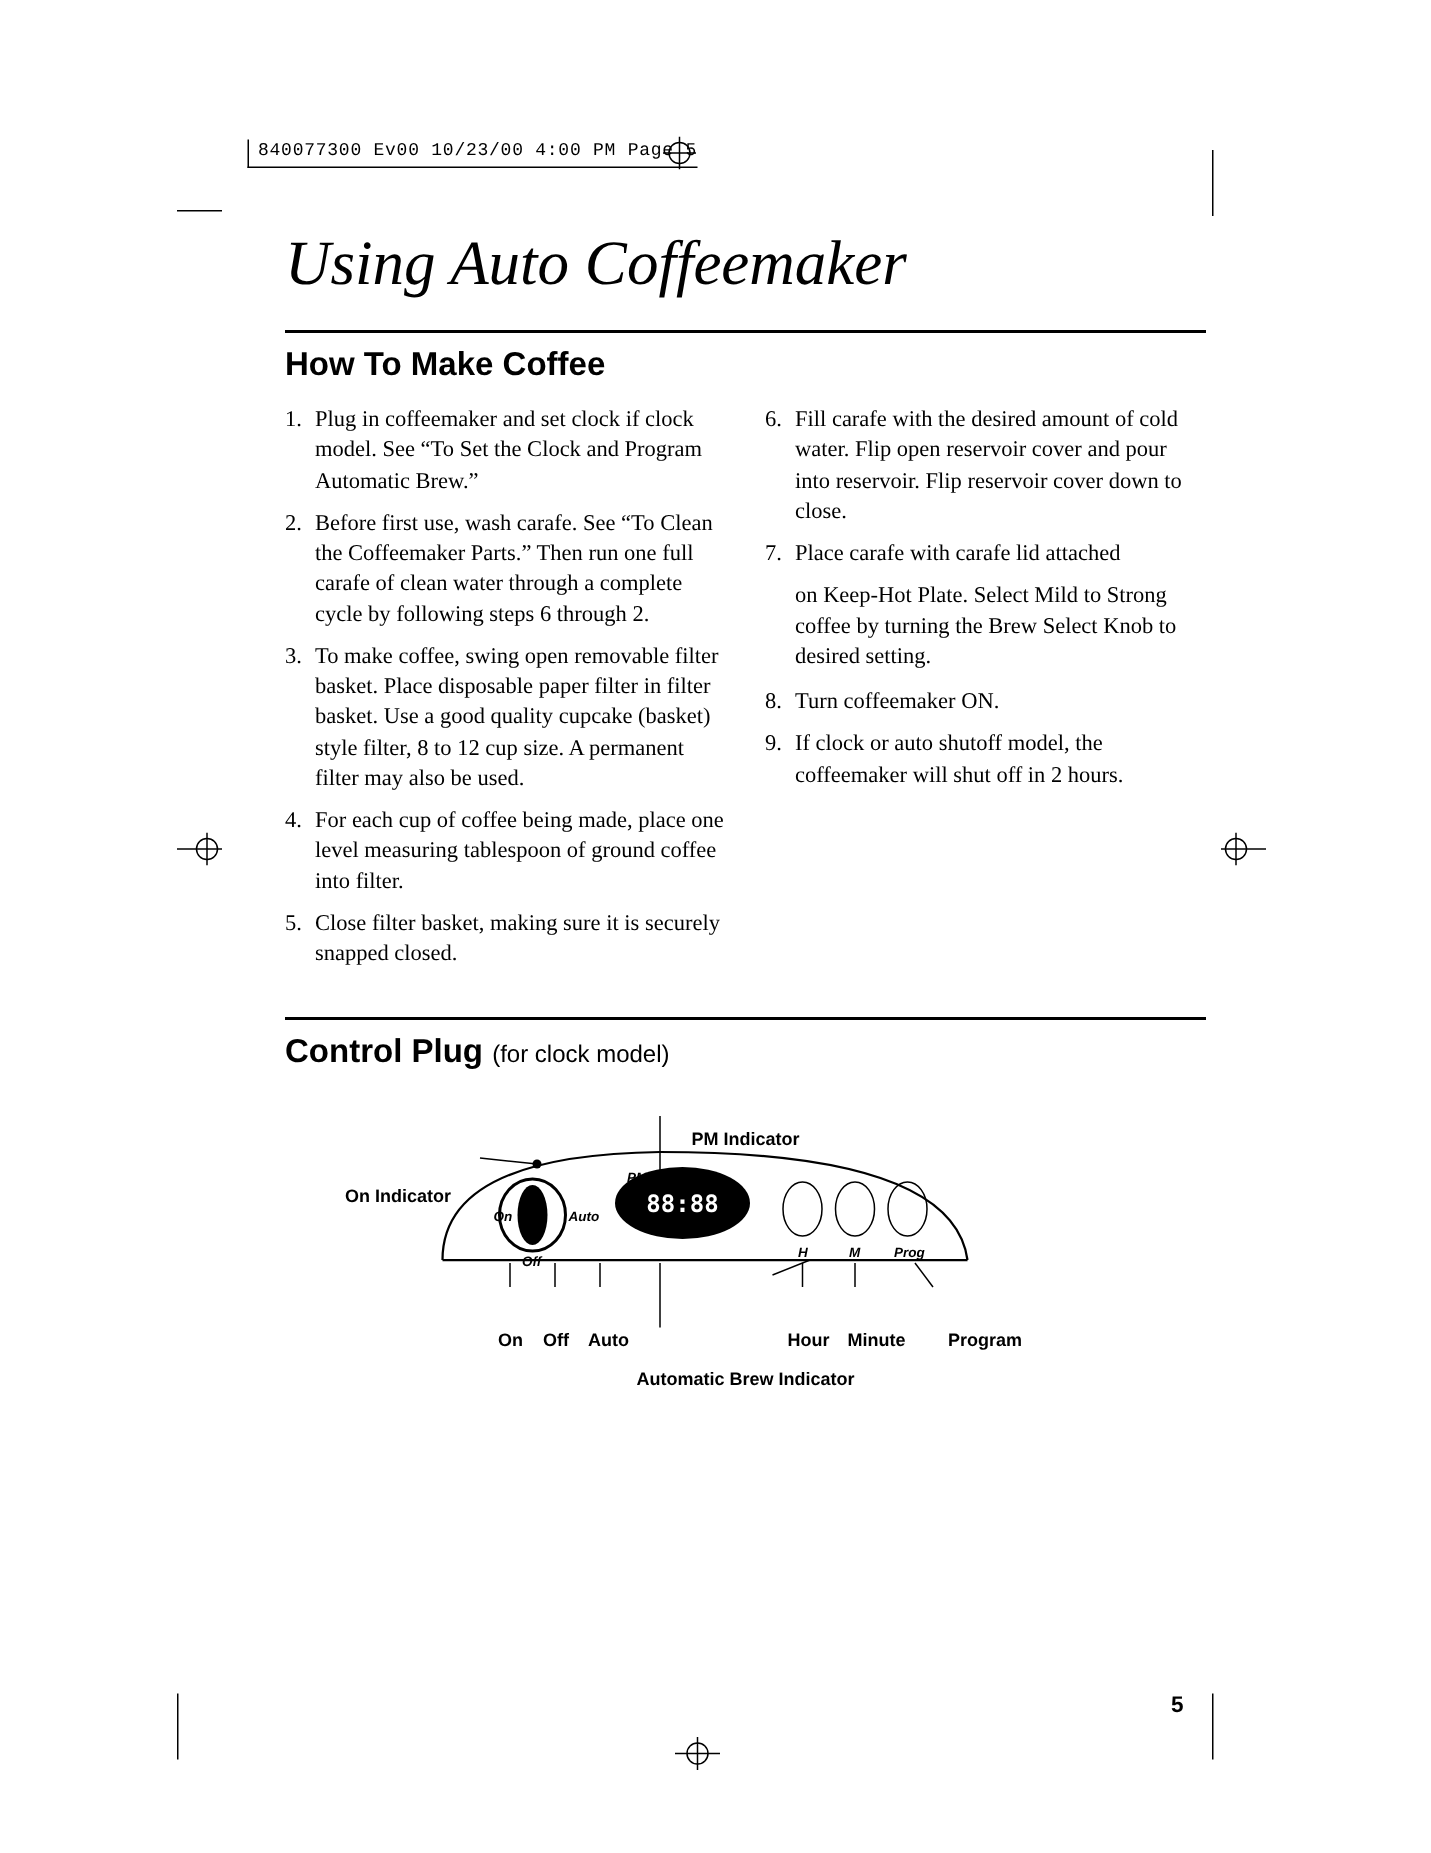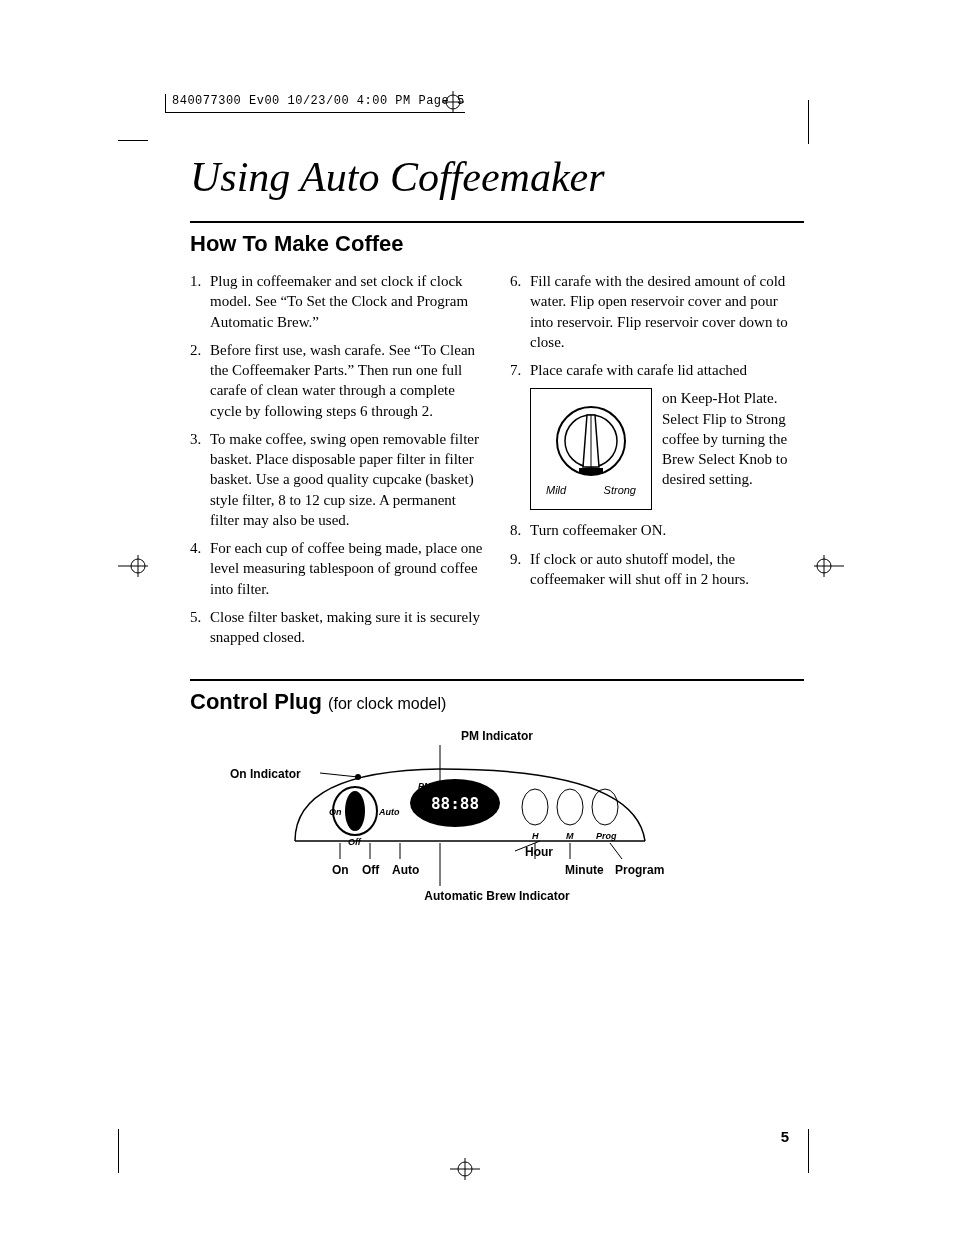--- a/index.html
+++ b/index.html
@@ -111,20 +111,21 @@
     text-align: center;
     font-family: Arial, Helvetica, sans-serif;
     font-size: 12px;
     font-weight: bold;
   }
   .callout {
     position: absolute;
     font-family: Arial, Helvetica, sans-serif;
     font-size: 12px;
     font-weight: bold;
+    margin-top: 24px;
   }
 </style>
 </head>
 <body>
 
 <div class="crop-mark" style="top:140px;left:118px;width:30px;height:1px"></div>
 <div class="crop-mark" style="top:100px;right:145px;width:1px;height:44px"></div>
 <div class="crop-mark" style="bottom:62px;left:118px;width:1px;height:44px"></div>
 <div class="crop-mark" style="bottom:62px;right:145px;width:1px;height:44px"></div>
 
@@ -194,34 +195,21 @@
       <div class="step">
           <div class="num">6.</div>
           <div class="txt">Fill carafe with the desired amount of cold water. Flip open reservoir cover and pour into reservoir. Flip reservoir cover down to close.</div>
         </div>
       <div class="step">
           <div class="num">7.</div>
           <div class="txt">Place carafe with carafe lid attached</div>
         </div>
 
       <div class="knob-wrap" style="margin-left:20px;margin-bottom:10px">
-        <div class="knob-box">
-          <svg width="80" height="80">
-            <ellipse cx="40" cy="40" rx="34" ry="34" fill="none" stroke="#000" stroke-width="2"></ellipse>
-            <ellipse cx="40" cy="40" rx="26" ry="26" fill="none" stroke="#000" stroke-width="1.5"></ellipse>
-            <path d="M 36 14 L 32 66 L 48 66 L 44 14 Z" fill="#fff" stroke="#000" stroke-width="1.5"></path>
-            <line x1="40" y1="14" x2="40" y2="66" stroke="#000"></line>
-            <rect x="28" y="67" width="24" height="6" fill="#000"></rect>
-          </svg>
-          <div class="knob-labels">
-            <span>Mild</span>
-            <span>Strong</span>
-          </div>
-        </div>
-        <div style="flex:1;font-family:Georgia,serif">on Keep-Hot Plate. Select Flip to Strong coffee by turning the Brew Select Knob to desired setting.</div>
+        <div style="flex:1;font-family:Georgia,serif">on Keep-Hot Plate. Select Mild to Strong coffee by turning the Brew Select Knob to desired setting.</div>
       </div>
 
       <div class="step">
           <div class="num">8.</div>
           <div class="txt">Turn coffeemaker ON.</div>
         </div>
       <div class="step">
           <div class="num">9.</div>
           <div class="txt">If clock or auto shutoff model, the coffeemaker will shut off in 2 hours.</div>
         </div>
@@ -234,23 +222,23 @@
     <span class="subnote">(for clock model)</span>
   </h2>
 
   <div class="panel-fig" style="position:relative;height:200px">
 
     <div class="callout" style="top:0;left:50%;transform:translateX(-50%)">PM Indicator</div>
     <div class="callout" style="top:38px;left:40px">On Indicator</div>
     <div class="callout" style="top:134px;left:142px">On</div>
     <div class="callout" style="top:134px;left:172px">Off</div>
     <div class="callout" style="top:134px;left:202px">Auto</div>
-    <div class="callout" style="top:116px;left:335px">Hour</div>
+    <div class="callout" style="top:134px;left:335px">Hour</div>
     <div class="callout" style="top:134px;left:375px">Minute</div>
-    <div class="callout" style="top:134px;left:425px">Program</div>
+    <div class="callout" style="top:134px;left:442px">Program</div>
     <div class="callout" style="top:160px;left:50%;transform:translateX(-50%)">Automatic Brew Indicator</div>
 
     <svg width="500" height="150" style="position:absolute;top:12px;left:50px">
 
       <line x1="200" y1="4" x2="200" y2="40" stroke="#000"></line>
       <line x1="80" y1="32" x2="118" y2="36" stroke="#000"></line>
 
       <path d="M 55 100 Q 55 30 200 28 Q 395 28 405 100" fill="none" stroke="#000" stroke-width="1.5"></path>
       <line x1="55" y1="100" x2="405" y2="100" stroke="#000" stroke-width="1.5"></line>
 

